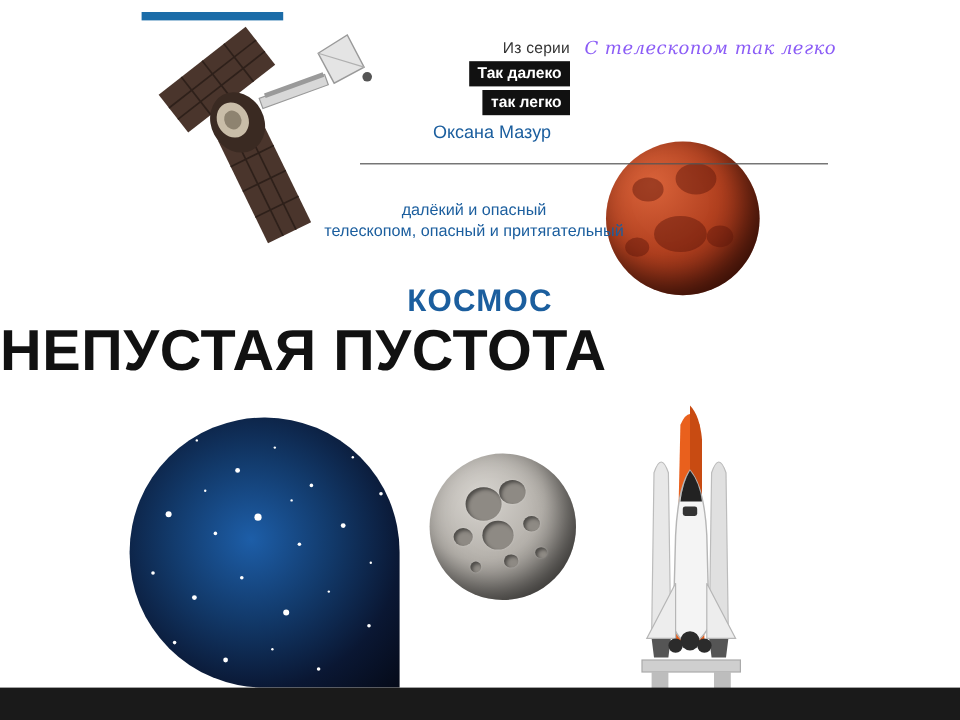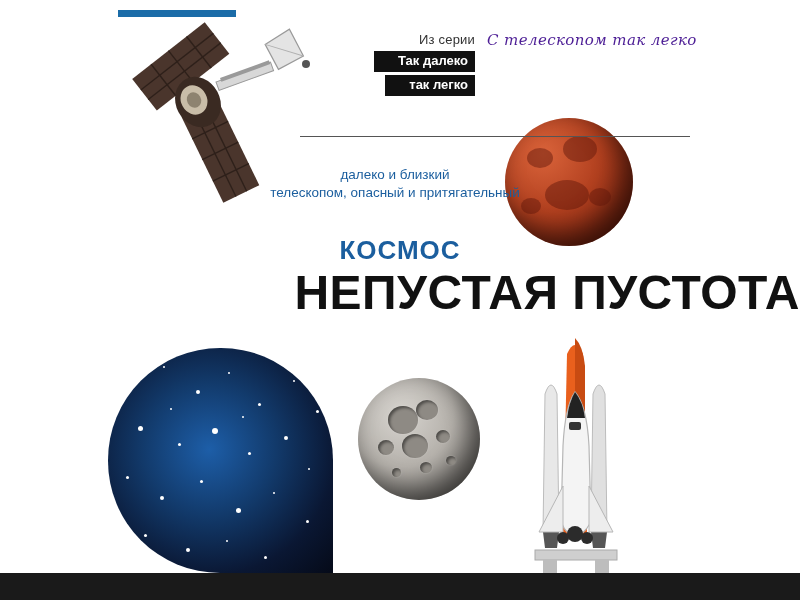--- a/index.html
+++ b/index.html
@@ -45,33 +45,33 @@
     color: #333333;
     letter-spacing: .2px;
     line-height: 15px;
   }
   .series-tag1, .series-tag2 {
     display: inline-block;
     background: #111111;
     color: #ffffff;
     font-size: 13px;
     font-weight: bold;
-    padding: 3px 7px 4px 24px;
+    padding: 3px 7px 4px 7px;
     line-height: 14px;
     margin-top: 4px;
   }
   .series-tag2 { margin-top: 3px; }
 
   
   .tagline {
     position: absolute;
     left: 487px;
     top: 30px;
     width: 300px;
-    color: #4c1d95;
+    color: #8b5cf6;
     font-family: "DejaVu Serif", serif;
     font-style: italic;
     font-size: 15px;
     line-height: 21px;
     letter-spacing: .4px;
   }
 
   
   .authors {
     position: absolute;
@@ -114,21 +114,21 @@
     color: #1b5e9e;
     font-size: 26px;
     font-weight: bold;
     letter-spacing: 1px;
   }
   .main-title {
     position: absolute;
     left: 0;
     top: 265px;
     width: 800px;
-    text-align: right;
+    text-align: left;
     color: #111111;
     font-size: 48px;
     font-weight: bold;
     letter-spacing: .5px;
   }
 
   
 
   
   .satellite { position: absolute; left: 120px; top: 20px; width: 210px; height: 190px; }
@@ -246,25 +246,26 @@
 
   <div class="redmoon">
     <div class="spot" style="left:22px;top:30px;width:26px;height:20px;"></div>
     <div class="spot" style="left:58px;top:18px;width:34px;height:26px;"></div>
     <div class="spot" style="left:40px;top:62px;width:44px;height:30px;"></div>
     <div class="spot" style="left:84px;top:70px;width:22px;height:18px;"></div>
     <div class="spot" style="left:16px;top:80px;width:20px;height:16px;"></div>
   </div>
 
   <div class="authors">
+    <div>Оксана Мазур</div>
   </div>
   <div class="author-rule"></div>
 
   <div class="descriptors">
-    <div>далеко и близкий</div>
+    <div>далёкий и опасный</div>
     <div>телескопом, опасный и притягательный</div>
   </div>
 
   <div class="kosmos">КОСМОС</div>
   <div class="main-title">НЕПУСТАЯ ПУСТОТА</div>
 
   <div class="starfield">
     <div class="st" style="left:20px;top:30px;width:3px;height:3px;"></div>
     <div class="st" style="left:55px;top:18px;width:2px;height:2px;"></div>
     <div class="st" style="left:88px;top:42px;width:4px;height:4px;"></div>

